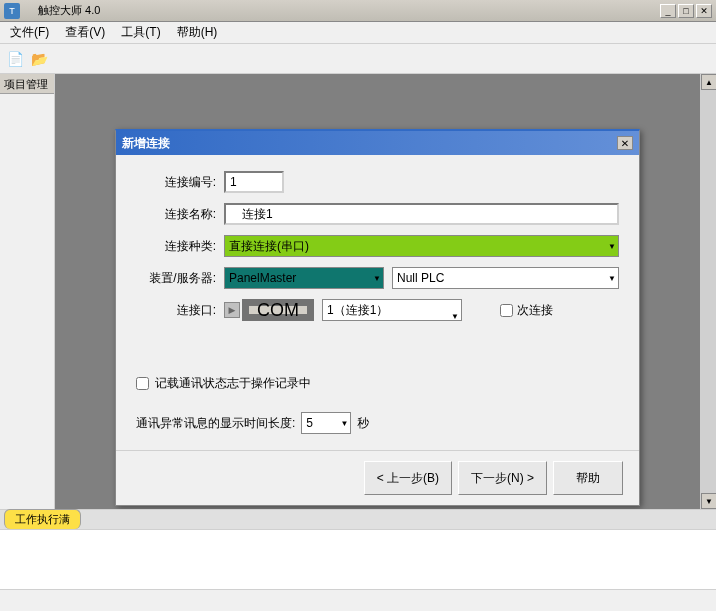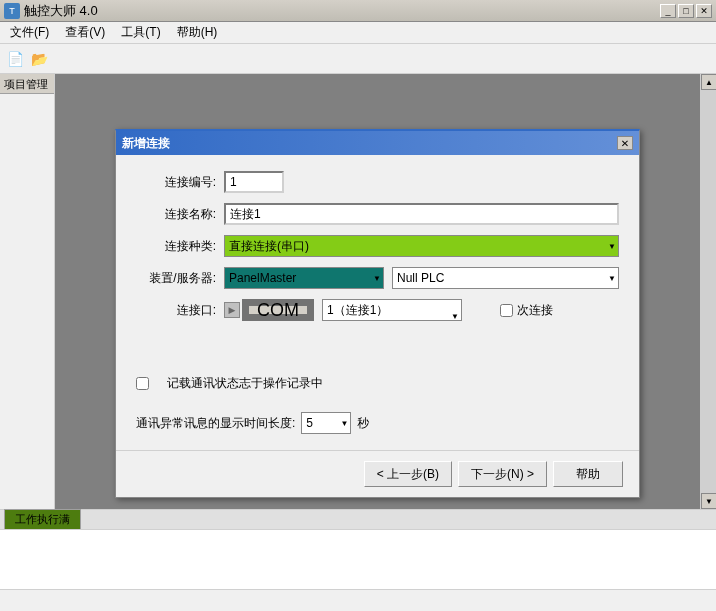--- a/index.html
+++ b/index.html
@@ -35,23 +35,24 @@
     .title-bar-icon {
       width: 16px;
       height: 16px;
       margin-right: 4px;
       background: #4080c0;
       border-radius: 2px;
       display: flex; align-items: center; justify-content: center;
       color: white; font-size: 9px;
     }
     .title-bar-text {
-      font-size: 13px;
+      font-size: 11px;
       color: #000;
       flex: 1;
+      margin-left: 14px;
     }
     .title-bar-buttons {
       display: flex; gap: 2px;
     }
     .tb-btn {
       width: 16px; height: 14px;
       background: #d4d0c8;
       border: 1px solid #888;
       border-top-color: #fff;
       border-left-color: #fff;
@@ -166,21 +167,22 @@
     .bottom-tab {
       padding: 2px 10px;
       font-size: 11px;
       background: #d4d0c8;
       border: 1px solid #a0a0a0;
       border-bottom: none;
       cursor: pointer;
       margin-right: 2px;
     }
     .bottom-tab.active {
-      background: #4d7c0f;
+      background: #fde047;
+      border-radius: 6px;
     }
     .bottom-content {
       flex: 1;
       padding: 4px;
       background: white;
     }
 
     
     .dialog-overlay {
       position: absolute;
@@ -251,21 +253,21 @@
       border: 2px inset #d0d0d0;
       background: white;
       padding: 1px 4px;
       font-size: 12px;
     }
     .form-input-wide {
       flex: 1;
       height: 22px;
       border: 2px inset #d0d0d0;
       background: white;
-      padding: 1px 4px;
+      padding: 1px 16px;
       font-size: 12px;
     }
     .select-wrapper {
       flex: 1;
       position: relative;
       display: flex;
       align-items: center;
     }
     .select-wrapper select {
       width: 100%;
@@ -376,21 +378,21 @@
     .divider-area {
       height: 30px;
     }
 
     
     .log-section {
       margin-top: 4px;
     }
     .log-checkbox-row {
       display: flex;
-      gap: 18px;
+      gap: 6px;
     }
 
     
     .timeout-row {
       display: flex;
       align-items: center;
       gap: 6px;
       margin-top: 10px;
     }
     .timeout-select-wrapper {
@@ -414,21 +416,21 @@
       padding: 10px 16px;
       display: flex;
       justify-content: flex-end;
       gap: 6px;
       background: #f0f0f0;
     }
 
     .footer-btn {
       height: 26px;
       min-width: 70px;
-      padding: 8px 12px;
+      padding: 16px 12px;
       background: #e8e8e8;
       border: 1px solid #888;
       border-top-color: #fff;
       border-left-color: #fff;
       font-size: 12px;
       cursor: pointer;
       display: flex; align-items: center; justify-content: center;
     }
     .footer-btn.primary {
       background: #e8e8e8;

